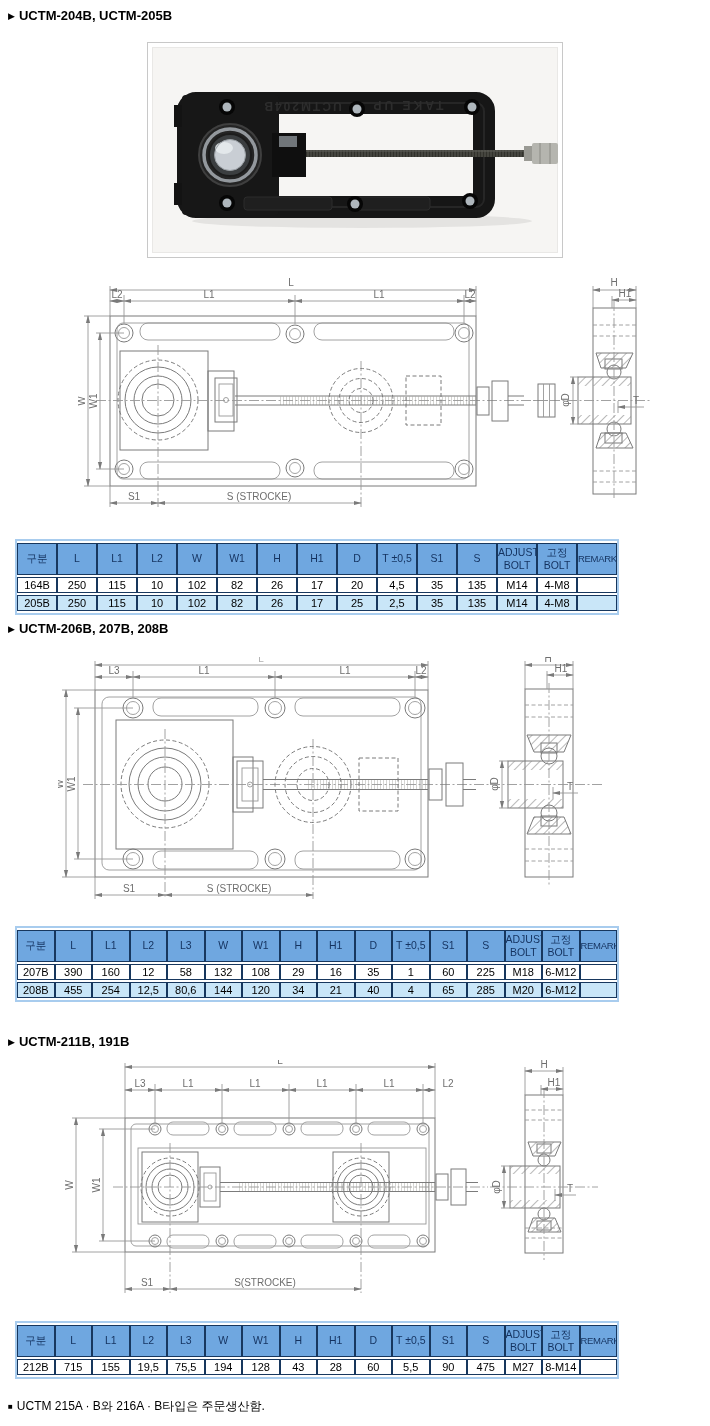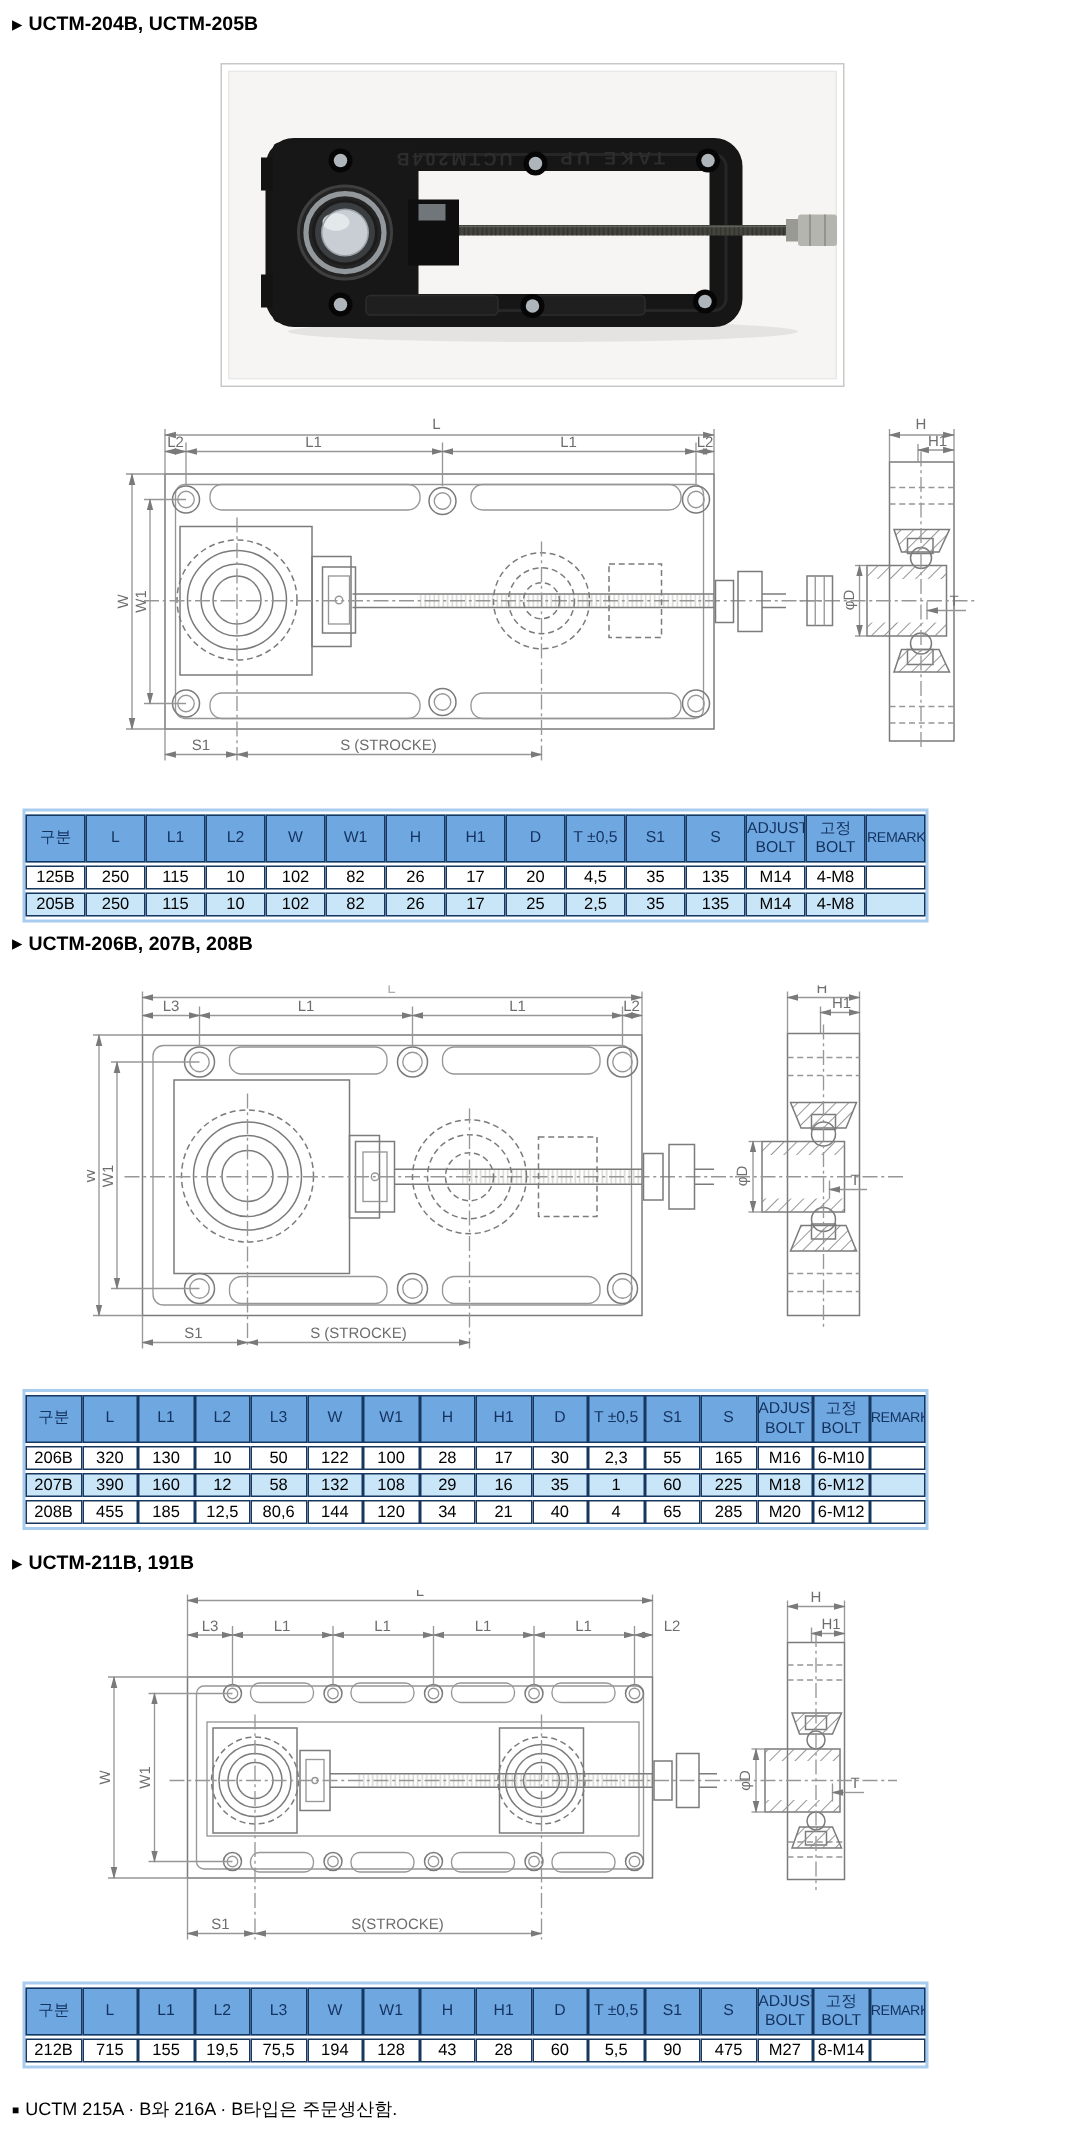--- a/index.html
+++ b/index.html
@@ -266,21 +266,21 @@
             <th>S</th>
             <th>ADJUST
 BOLT</th>
             <th>고정
 BOLT</th>
             <th>REMARK</th>
           </tr>
         </thead>
         <tbody>
           <tr>
-            <td>125B</td>
+            <td>164B</td>
             <td>250</td>
             <td>115</td>
             <td>10</td>
             <td>102</td>
             <td>82</td>
             <td>26</td>
             <td>17</td>
             <td>20</td>
             <td>4,5</td>
             <td>35</td>
@@ -447,59 +447,41 @@
             <th>S</th>
             <th>ADJUST
 BOLT</th>
             <th>고정
 BOLT</th>
             <th>REMARK</th>
           </tr>
         </thead>
         <tbody>
           <tr>
-            <td>206B</td>
-            <td>320</td>
-            <td>130</td>
-            <td>10</td>
-            <td>50</td>
-            <td>122</td>
-            <td>100</td>
-            <td>28</td>
-            <td>17</td>
-            <td>30</td>
-            <td>2,3</td>
-            <td>55</td>
-            <td>165</td>
-            <td>M16</td>
-            <td>6-M10</td>
-            <td></td>
-          </tr>
-          <tr>
             <td>207B</td>
             <td>390</td>
             <td>160</td>
             <td>12</td>
             <td>58</td>
             <td>132</td>
             <td>108</td>
             <td>29</td>
             <td>16</td>
             <td>35</td>
             <td>1</td>
             <td>60</td>
             <td>225</td>
             <td>M18</td>
             <td>6-M12</td>
             <td></td>
           </tr>
           <tr>
             <td>208B</td>
             <td>455</td>
-            <td>185</td>
+            <td>254</td>
             <td>12,5</td>
             <td>80,6</td>
             <td>144</td>
             <td>120</td>
             <td>34</td>
             <td>21</td>
             <td>40</td>
             <td>4</td>
             <td>65</td>
             <td>285</td>

